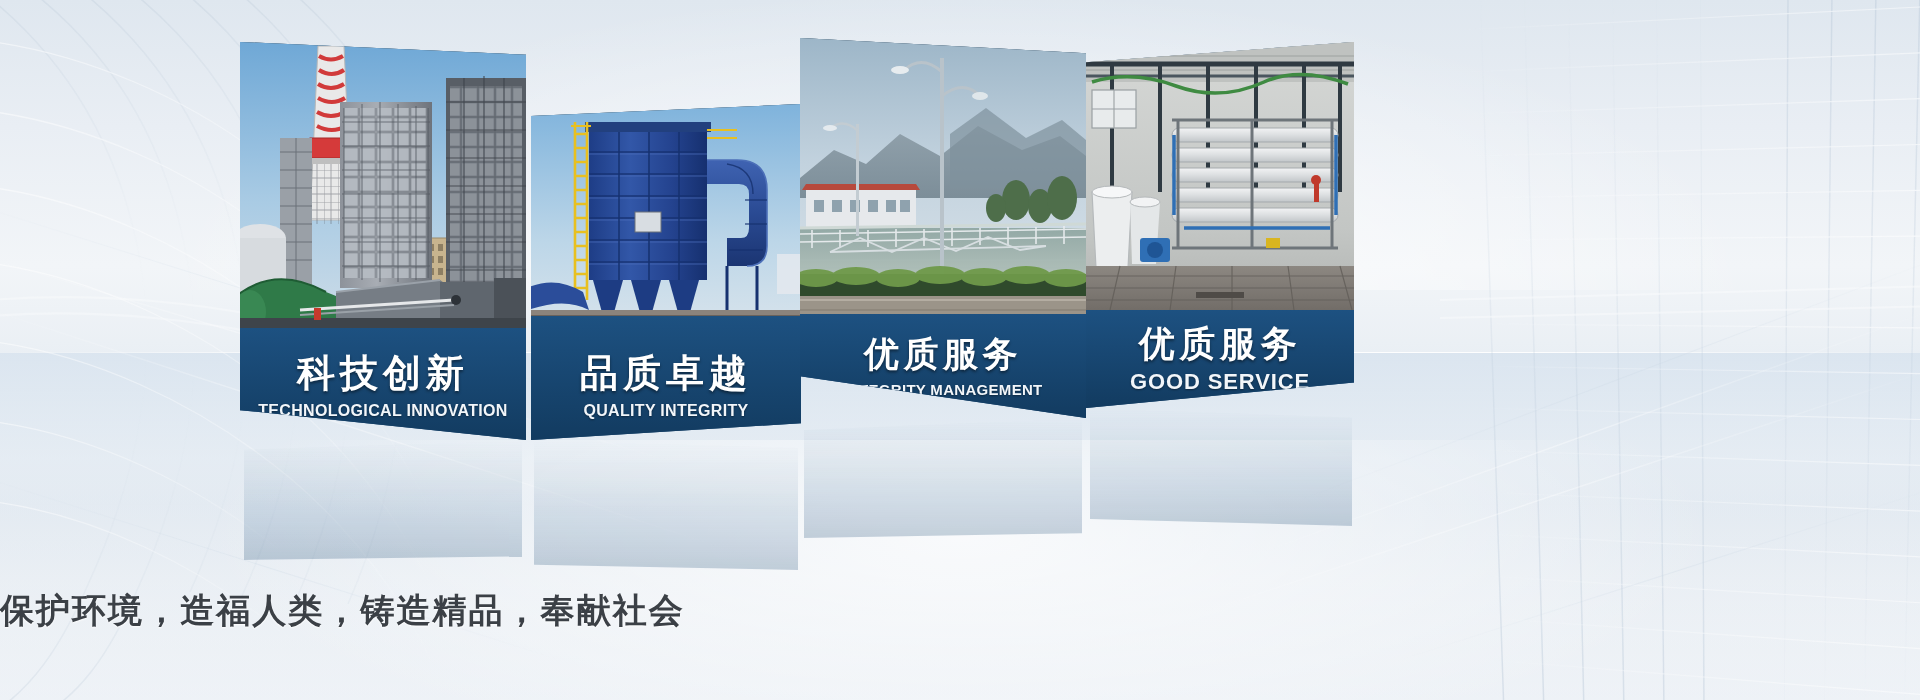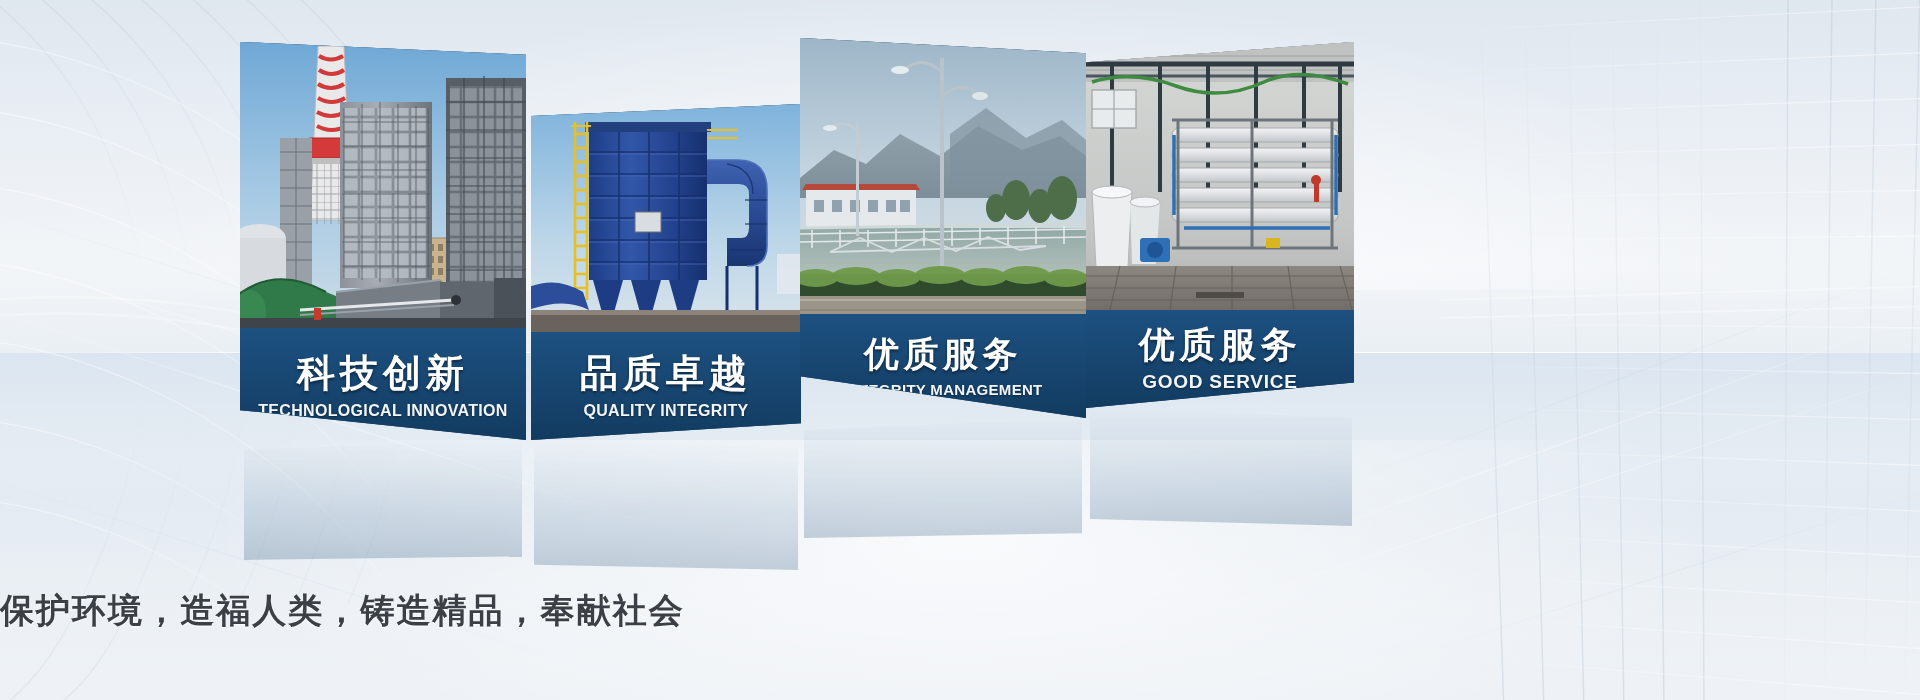--- a/index.html
+++ b/index.html
@@ -420,21 +420,21 @@
 
           <rect x="104" y="108" width="26" height="20" fill="#d8dde2"></rect>
           <rect x="104" y="108" width="26" height="20" fill="none" stroke="#6c727a" stroke-width="1"></rect>
 
           <rect x="246" y="150" width="24" height="40" fill="#e4e9ee" opacity=".85"></rect>
 
           <rect x="0" y="206" width="270" height="22" fill="#6a625c"></rect>
           <rect x="0" y="206" width="270" height="5" fill="#8b837c"></rect>
         </svg>
       </div>
-      <div class="cap" style="height:108px;padding-top:0;">
+      <div class="cap" style="height:108px;padding-top:16px;">
         <div class="cn" style="font-size:38px;">品质卓越</div>
         <div class="en" style="font-size:16px;margin-top:11px;">QUALITY INTEGRITY</div>
       </div>
     </div>
 
     <div class="card" style="left:800px;top:38px;width:286px;height:380px;
                 clip-path:polygon(0% 0%, 100% 4%, 100% 100%, 0% 89%);">
       <div class="photo" style="height:278px;">
         <svg viewBox="0 0 286 278" preserveAspectRatio="none" width="286" height="278">
           <defs>
@@ -606,21 +606,21 @@
           <g stroke="#615d58" stroke-width="1.2" fill="none" opacity=".8">
             <path d="M0,234 H268 M0,246 H268 M0,258 H268"></path>
             <path d="M34,224 L24,268 M90,224 L84,268 M146,224 L146,268 M202,224 L208,268 M254,224 L266,268"></path>
           </g>
 
           <rect x="110" y="250" width="48" height="6" fill="#4f4b47"></rect>
         </svg>
       </div>
       <div class="cap" style="height:98px;padding-top:0px;">
         <div class="cn" style="font-size:36px;">优质服务</div>
-        <div class="en" style="font-size:19px;margin-top:9px;letter-spacing:.04em;">GOOD SERVICE</div>
+        <div class="en" style="font-size:22px;margin-top:9px;letter-spacing:.04em;">GOOD SERVICE</div>
       </div>
     </div>
 
   </div>
 
   <div class="tagline">保护环境，造福人类，铸造精品，奉献社会</div>
 
 </div>
 
 </body></html>

